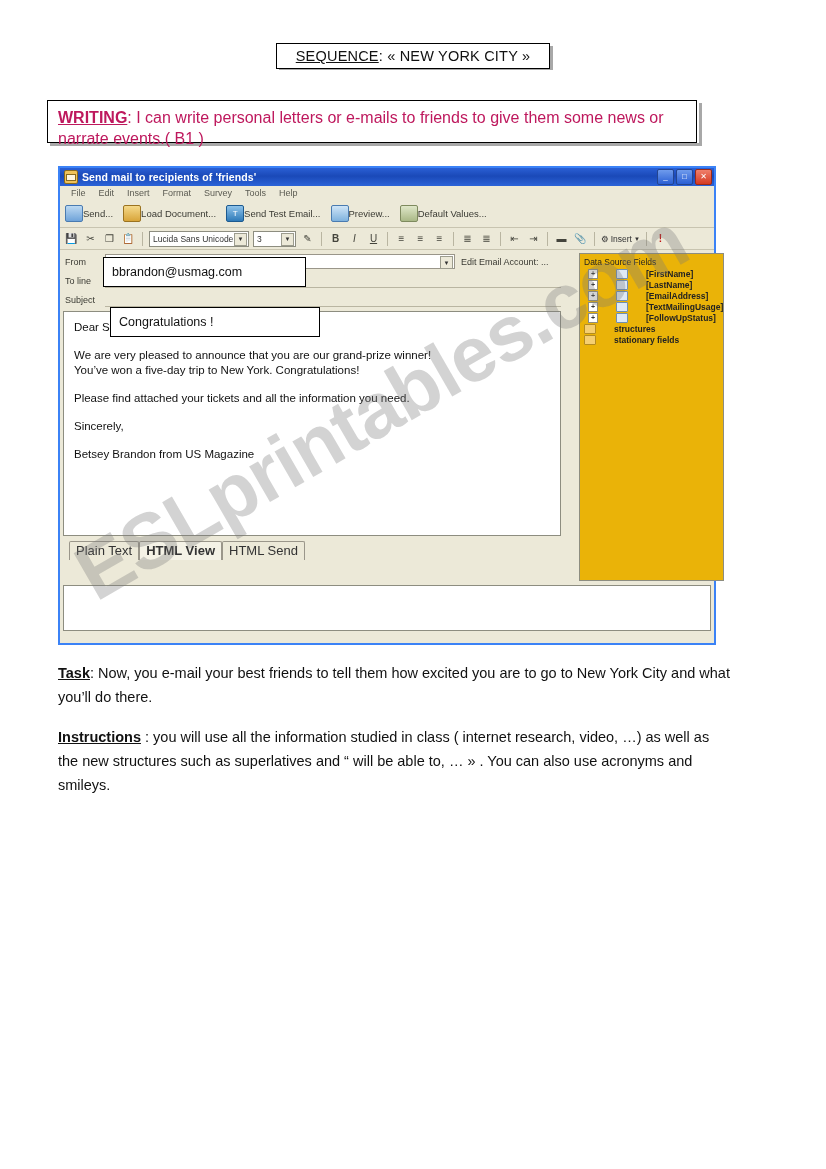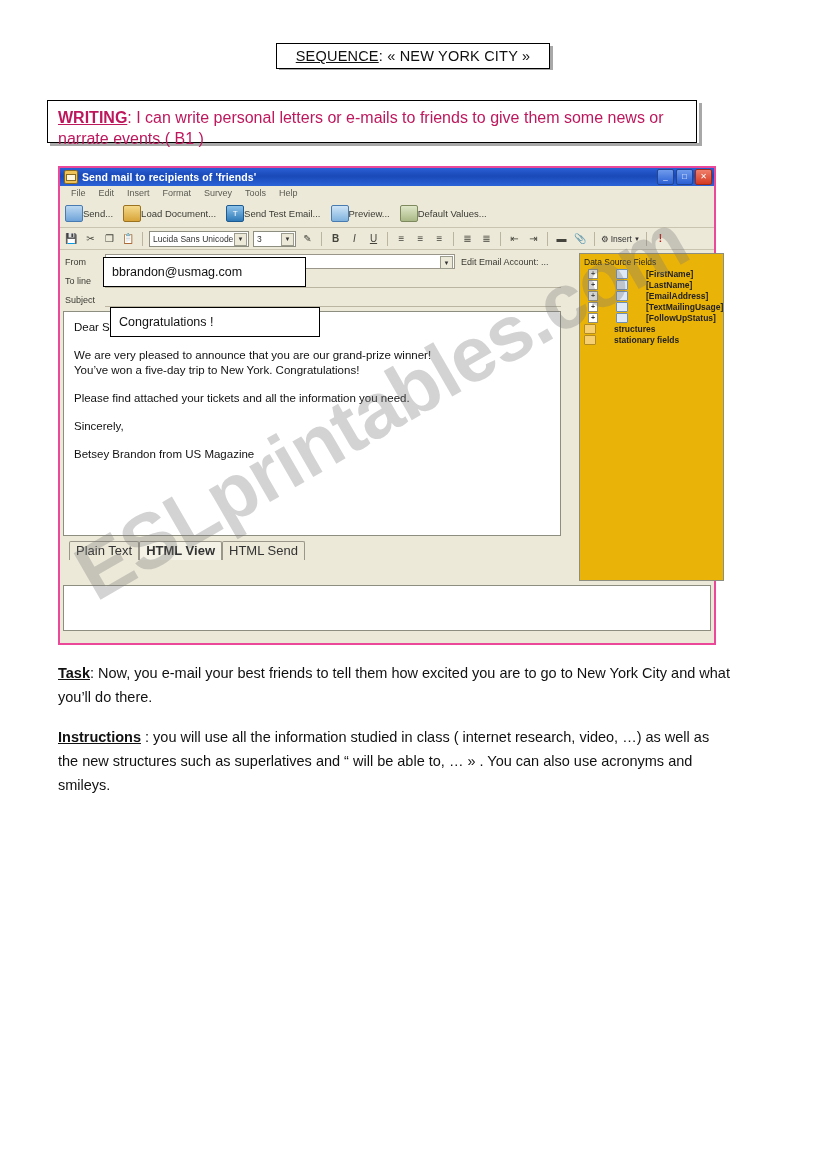--- a/index.html
+++ b/index.html
@@ -22,21 +22,21 @@
     position:absolute;left:47px;top:100px;width:650px;height:43px;
     border:1px solid #000;background:#fff;
     padding:6px 10px 0 10px;box-sizing:border-box;
     font-size:16px;color:#be185d;line-height:21px;
   }
   .writing-box .u{text-decoration:underline;font-weight:bold;}
   .shadow-r{position:absolute;background:#a8a8a8;}
   
   .app{
     position:absolute;left:58px;top:166px;width:658px;height:479px;
-    border:2px solid #ec4899;background:#ece9d8;box-sizing:border-box;
+    border:2px solid #3b82f6;background:#ece9d8;box-sizing:border-box;
   }
   .titlebar{
     height:18px;background:linear-gradient(180deg,#2a5fd4 0%,#1a49b8 45%,#2b63d8 100%);
     display:flex;align-items:center;padding:0 2px 0 4px;box-sizing:border-box;
   }
   .titlebar .tb-icon{
     width:12px;height:12px;background:#f0c35a;border:1px solid #8a6b1f;border-radius:2px;margin-right:4px;
     position:relative;
   }
   .titlebar .tb-icon:after{content:"";position:absolute;left:1px;top:3px;width:8px;height:5px;border:1px solid #8a6b1f;background:#fff7e0;}

